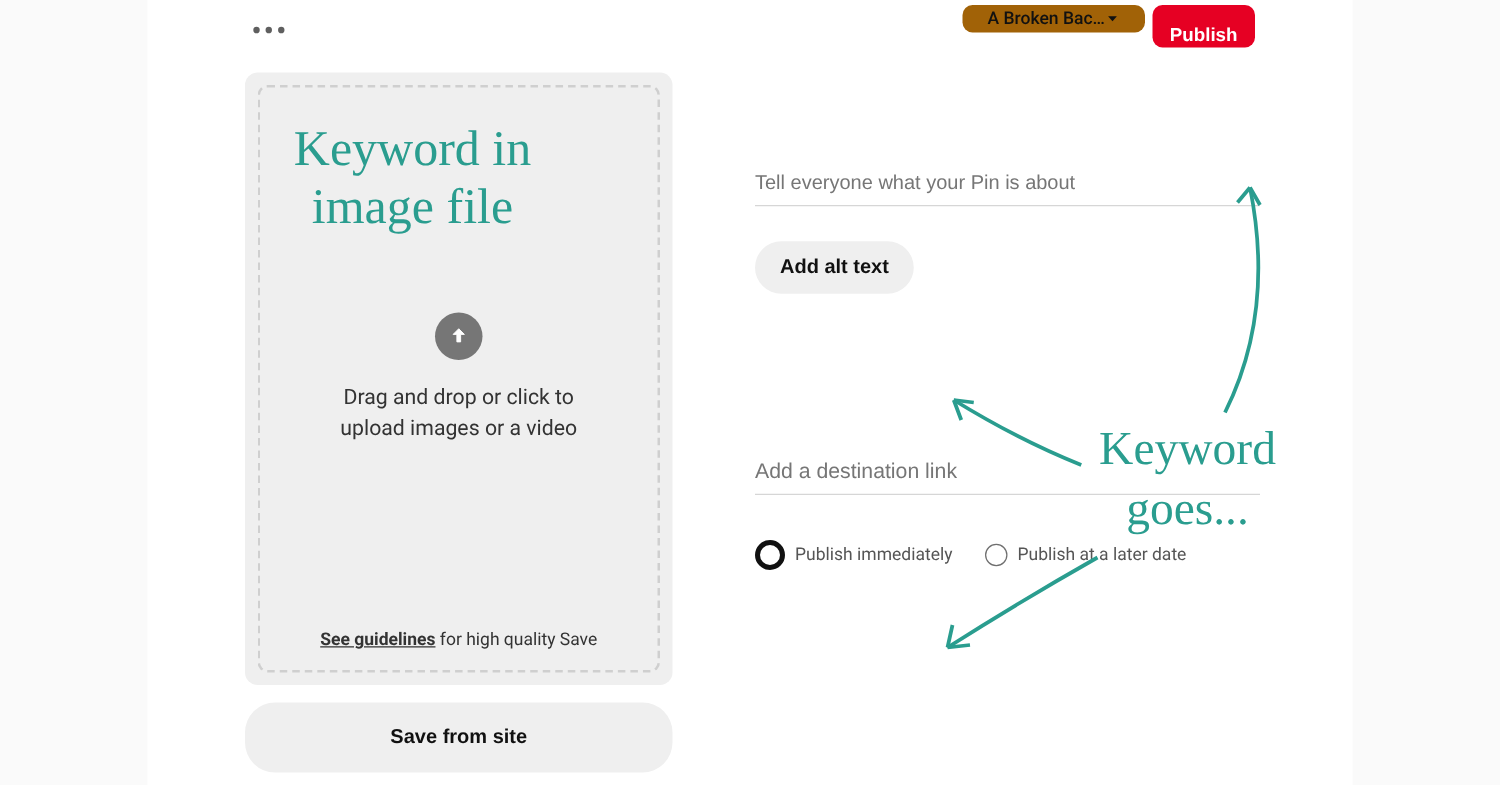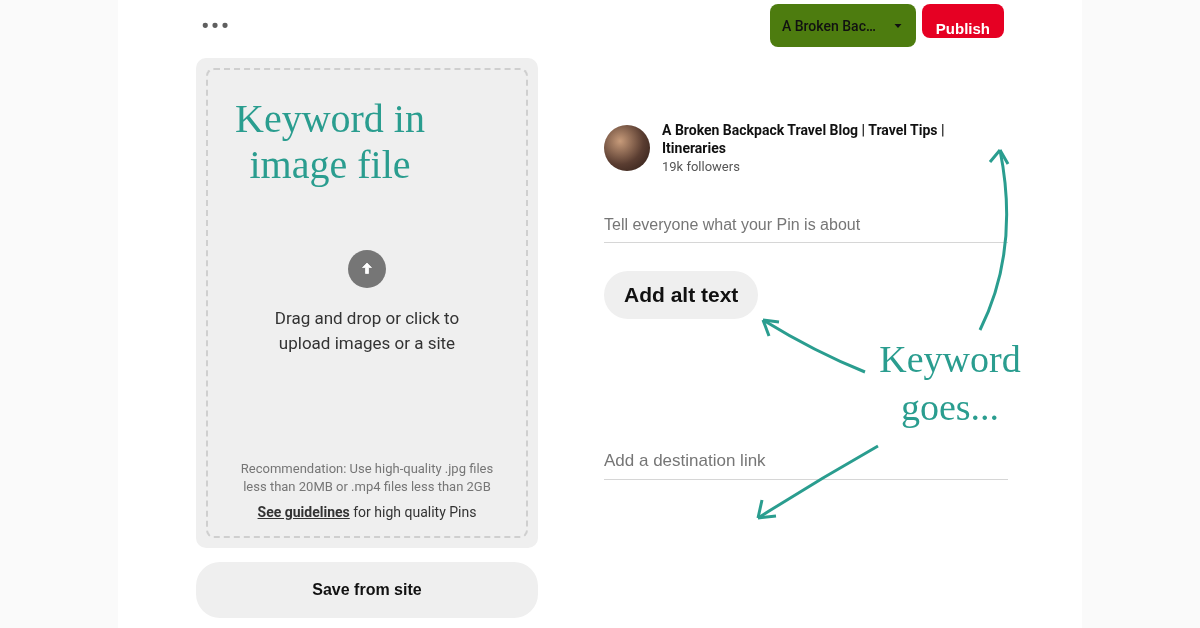--- a/index.html
+++ b/index.html
@@ -12,21 +12,21 @@
     --annot:#2a9d8f;
   }
   html,body{margin:0;padding:0;font-family:-apple-system,BlinkMacSystemFont,"Segoe UI",Roboto,Helvetica,Arial,sans-serif;color:var(--text);background:#fff;}
   .stage{width:1200px;height:628px;margin:0 auto;position:relative;background:var(--bg);}
   .canvas{position:absolute;left:118px;top:0;right:118px;bottom:0;background:var(--panel);}
 
   
   .hdr{position:absolute;left:0;right:0;top:0;height:50px;}
   .ellipsis{position:absolute;left:78px;top:10px;width:40px;height:30px;display:flex;align-items:center;justify-content:center;border-radius:50%;}
   .ellipsis span{font-size:22px;color:#5f5f5f;letter-spacing:2px;font-weight:700;}
-  .board-select{position:absolute;right:166px;top:4px;width:146px;height:43px;border-radius:8px;background:#4d7c0f;display:flex;align-items:center;justify-content:space-between;padding:0 12px;box-sizing:border-box;font-size:14px;color:#111;font-weight:500;}
+  .board-select{position:absolute;right:166px;top:4px;width:146px;height:22px;border-radius:8px;background:#a16207;display:flex;align-items:center;justify-content:center;padding:0 12px;box-sizing:border-box;font-size:14px;color:#111;font-weight:500;}
   .board-select svg{width:12px;height:12px;}
   .publish-btn{position:absolute;right:78px;top:4px;height:34px;min-width:78px;background:var(--red);color:#fff;border:none;border-radius:8px;font-weight:700;font-size:15px;padding:16px 14px;cursor:pointer;}
 
   
   .left-col{position:absolute;left:78px;top:58px;width:342px;}
   .dropzone{height:490px;border-radius:10px;background:#efefef;position:relative;padding:18px;box-sizing:border-box;}
   .dz-inner{position:absolute;left:10px;right:10px;top:10px;bottom:10px;border:2px dashed #cfcfcf;border-radius:8px;display:flex;flex-direction:column;align-items:center;justify-content:center;text-align:center;padding:16px;box-sizing:border-box;}
   .upload-icn{width:38px;height:38px;border-radius:50%;background:#767676;display:flex;align-items:center;justify-content:center;margin-bottom:18px;}
   .upload-icn svg{width:18px;height:18px;stroke:#fff;fill:#fff;}
   .dz-txt{font-size:17px;color:#333;line-height:1.45;max-width:230px;}
@@ -45,21 +45,21 @@
   .stepper svg{width:8px;height:8px;fill:#7a7a7a;}
   .stepper div:first-child{border-bottom:1px solid #dcdcdc;}
 
   .profile{display:flex;align-items:center;margin-top:26px;}
   .avatar{width:46px;height:46px;border-radius:50%;background:radial-gradient(circle at 35% 35%, #c79b7a 0%, #5a3d31 55%, #2a1a14 100%);flex:0 0 46px;margin-right:12px;}
   .pname{font-size:14px;font-weight:700;color:#111;line-height:1.25;max-width:300px;}
   .followers{font-size:13px;color:#555;margin-top:2px;}
 
   .desc-input{margin-top:40px;width:100%;border:none;border-bottom:1px solid var(--border);font-size:16px;color:#767676;padding:2px 0 8px 0;background:transparent;}
 
-  .alt-btn{margin-top:28px;display:inline-block;background:#efefef;border:none;border-radius:24px;padding:12px 20px;font-weight:700;font-size:21px;color:#111;cursor:pointer;}
+  .alt-btn{margin-top:28px;display:inline-block;background:#efefef;border:none;border-radius:24px;padding:12px 20px;font-weight:700;font-size:16px;color:#111;cursor:pointer;}
 
   .dest-input{margin-top:130px;width:100%;border:none;border-bottom:1px solid var(--border);font-size:17px;color:#767676;padding:2px 0 8px 0;background:transparent;}
 
   .radio-row{margin-top:36px;display:flex;align-items:center;gap:26px;}
   .rop{display:flex;align-items:center;gap:8px;font-size:14px;color:#555;}
   .radio{width:16px;height:16px;border:1px solid #6f6f6f;border-radius:50%;position:relative;}
   .radio.checked{border-width:4px;border-color:#111;background:#fff;}
 
   
   .annot{position:absolute;font-family:"Brush Script MT","Segoe Script","Lucida Handwriting",cursive;color:var(--annot);pointer-events:none;}
@@ -90,48 +90,50 @@
     </div>
 
     <div class="left-col">
       <div class="dropzone">
         <div class="dz-inner">
           <div class="upload-icn">
             <svg viewBox="0 0 24 24">
                 <path d="M12 4l6 6h-4v8h-4v-8H6l6-6z"></path>
               </svg>
           </div>
-          <div class="dz-txt">Drag and drop or click to upload images or a site</div>
+          <div class="dz-txt">Drag and drop or click to upload images or a video</div>
           <div class="dz-bottom">
-            <div class="dz-rec">Recommendation: Use high-quality .jpg files less than 20MB or .mp4 files less than 2GB</div>
             <div class="dz-guide">
-              <b>See guidelines</b><span> for high quality Pins</span>
+              <b>See guidelines</b><span> for high quality Save</span>
             </div>
           </div>
         </div>
       </div>
       <button class="save-site">Save from site</button>
     </div>
 
     <div class="right-col">
 
-      <div class="profile">
-        <div class="avatar"></div>
-        <div>
-          <div class="pname">A Broken Backpack Travel Blog | Travel Tips | Itineraries</div>
-          <div class="followers">19k followers</div>
-        </div>
-      </div>
 
       <input class="desc-input" placeholder="Tell everyone what your Pin is about" style="">
 
       <button class="alt-btn">Add alt text</button>
 
       <input class="dest-input" placeholder="Add a destination link" style="">
 
+      <div class="radio-row">
+        <div class="rop">
+          <span class="radio checked"></span>
+          <span>Publish immediately</span>
+        </div>
+        <div class="rop">
+          <span class="radio"></span>
+          <span>Publish at a later date</span>
+        </div>
+      </div>
     </div>
 
   </div>
 
   <div class="annot annot-right">Keyword goes...</div>
   <div class="annot annot-left">Keyword in image file</div>
 
   <div class="arrow" style="left:950px;top:140px;">
     <svg width="80" height="200">
         <path d="M30 190 Q70 110 50 10" stroke="#2a9d8f" stroke-width="3" fill="none"></path>

